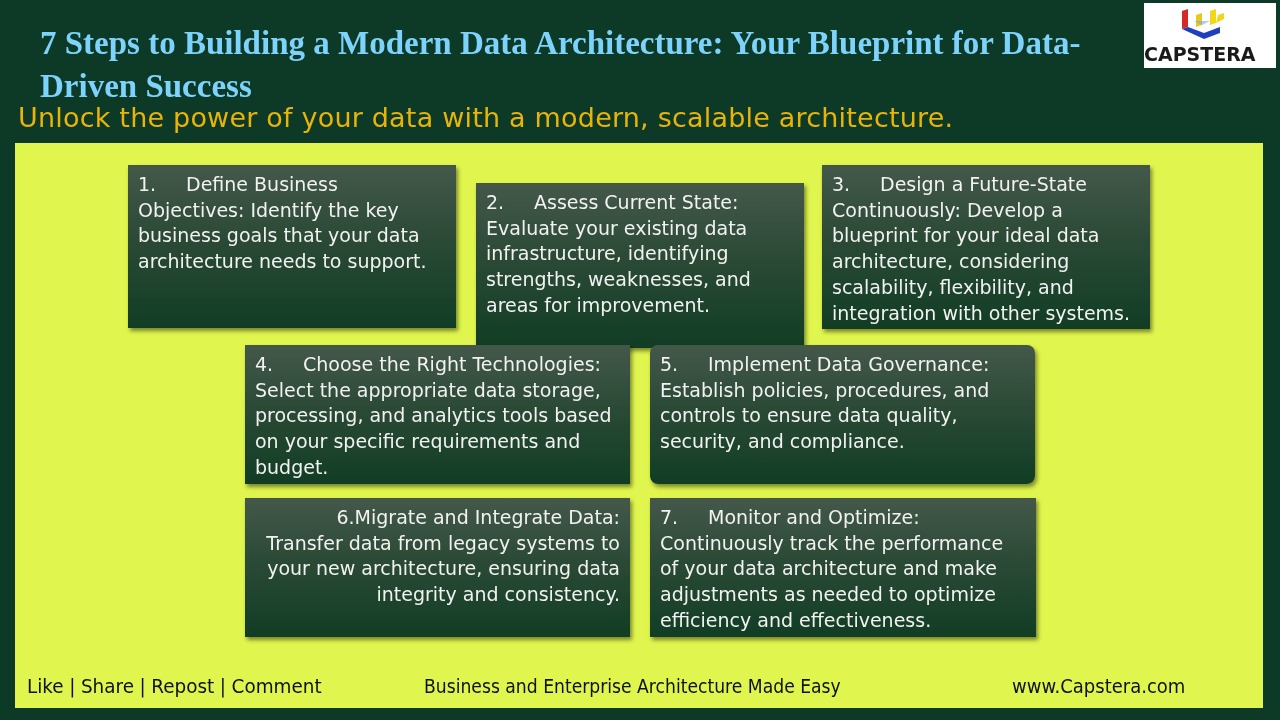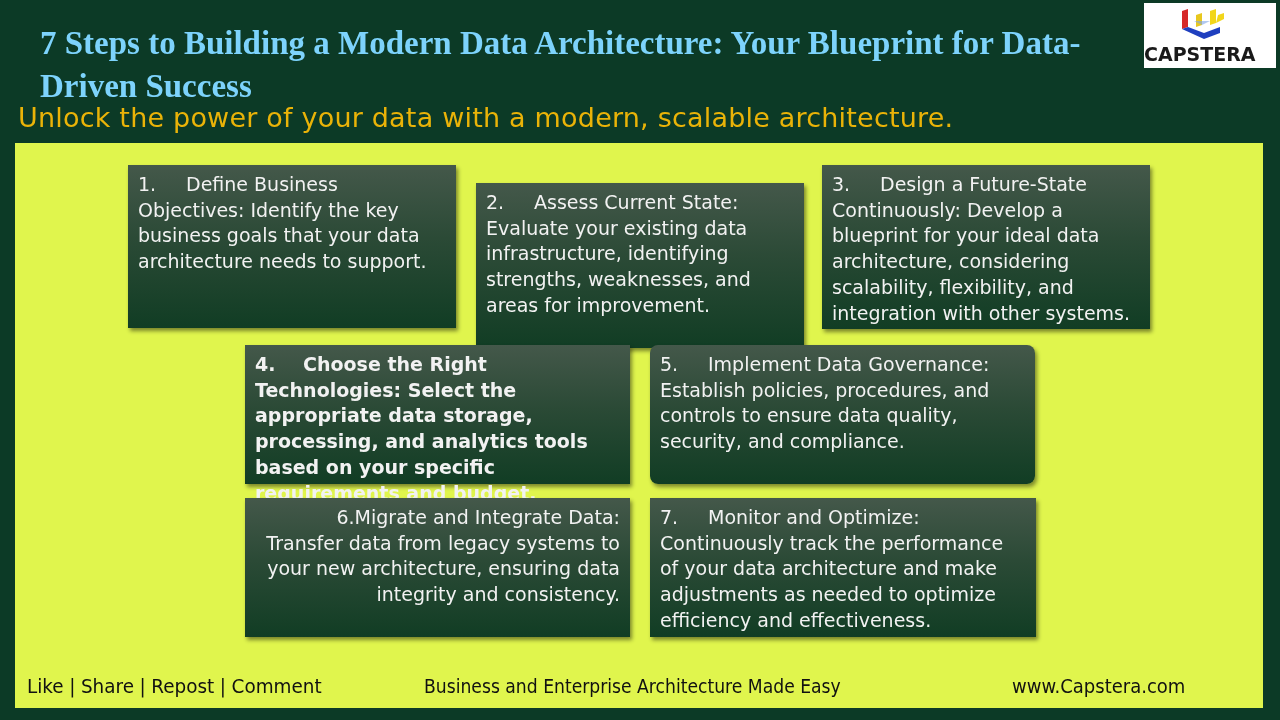--- a/index.html
+++ b/index.html
@@ -81,21 +81,21 @@
 <div class="card" style="left:128px; top:165px; width:328px; height:163px;">
   <span class="num">1.</span><span>Define Business Objectives: Identify the key business goals that your data architecture needs to support.</span>
 </div>
 <div class="card" style="left:476px; top:165px; width:328px; height:165px;margin-top:18px;">
   <span class="num">2.</span><span>Assess Current State: Evaluate your existing data infrastructure, identifying strengths, weaknesses, and areas for improvement.</span>
 </div>
 <div class="card" style="left:822px; top:165px; width:328px; height:164px;">
   <span class="num">3.</span><span>Design a Future-State Continuously: Develop a blueprint for your ideal data architecture, considering scalability, flexibility, and integration with other systems.</span>
 </div>
 
-<div class="card" style="left:245px; top:345px; width:385px; height:139px;font-weight:bold;">
+<div class="card" style="left:245px; top:345px; width:385px; height:139px;">
   <span class="num">4.</span><span>Choose the Right Technologies: Select the appropriate data storage, processing, and analytics tools based on your specific requirements and budget.</span>
 </div>
 <div class="card" style="left:650px; top:345px; width:385px; height:139px;border-radius:8px;">
   <span class="num">5.</span><span>Implement Data Governance: Establish policies, procedures, and controls to ensure data quality, security, and compliance.</span>
 </div>
 
 <div class="card" style="left:245px; top:498px; width:385px; height:139px;text-align:right;">
   <span class="num">6.</span><span>Migrate and Integrate Data: Transfer data from legacy systems to your new architecture, ensuring data integrity and consistency.</span>
 </div>
 <div class="card" style="left:650px; top:498px; width:386px; height:139px;">

